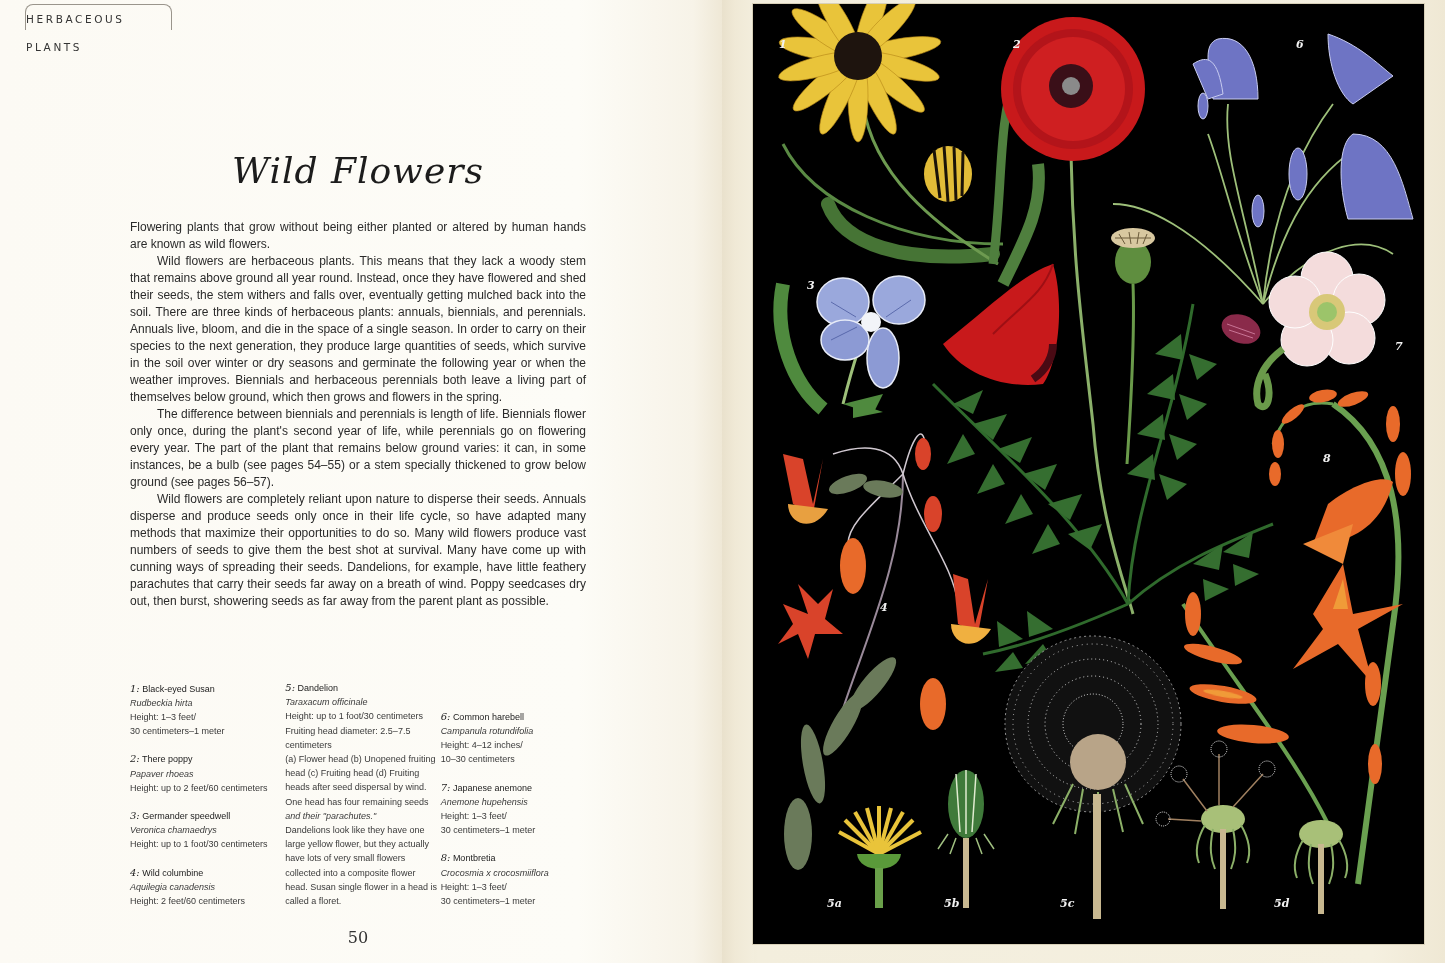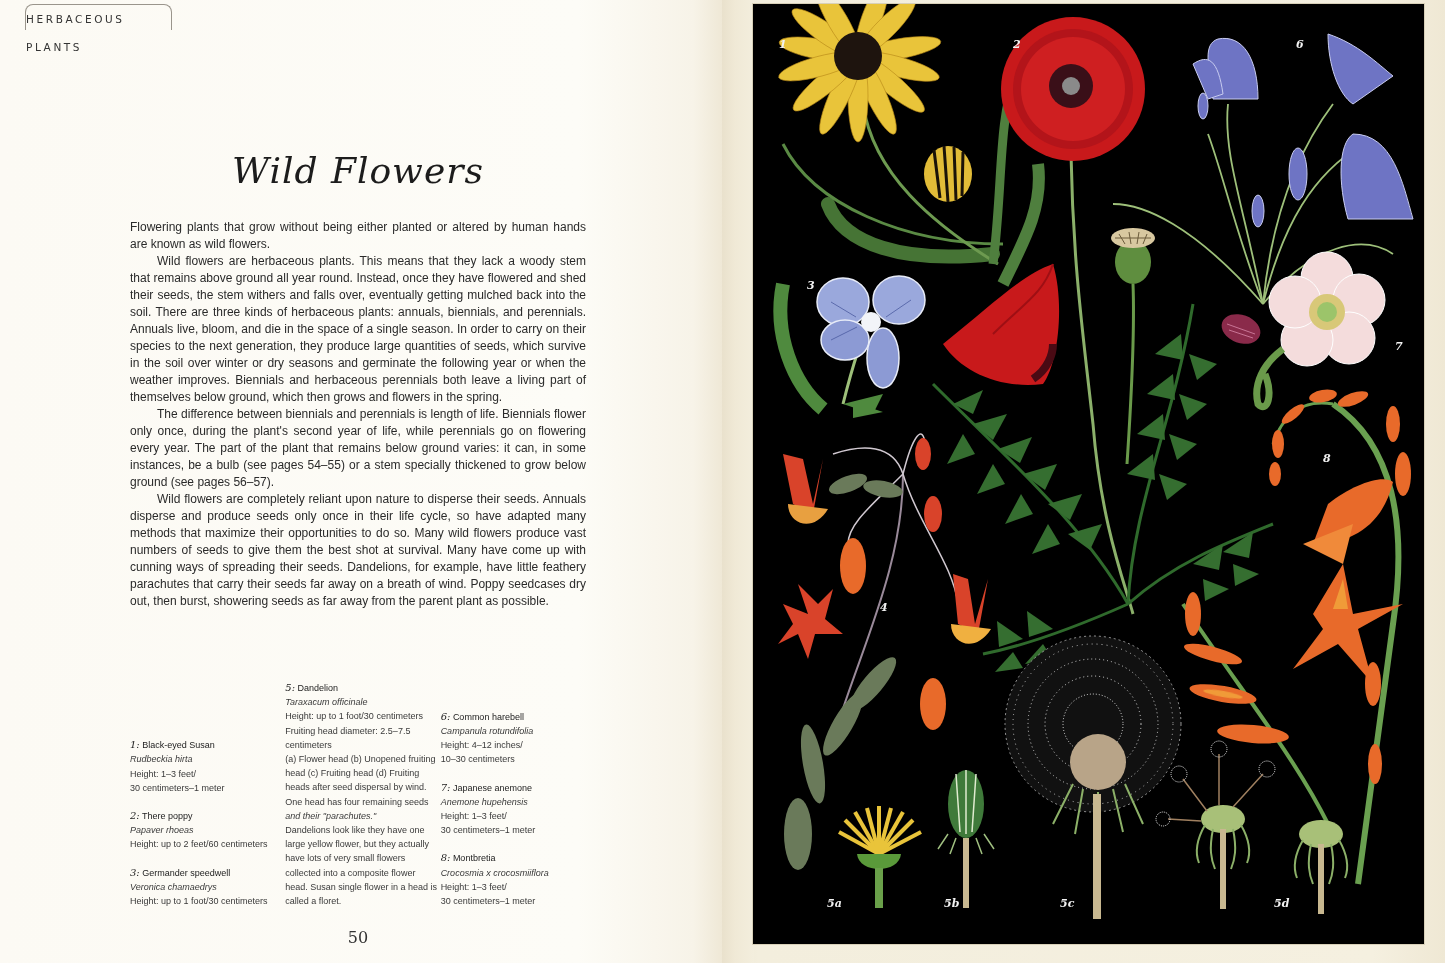--- a/index.html
+++ b/index.html
@@ -112,20 +112,25 @@
         </div>
         <div class="key-entry">
           <div class="line name"><span class="num">2:</span> <span>There poppy</span></div>
           <div class="line latin">Papaver rhoeas</div>
           <div class="line">Height: up to 2 feet/60 centimeters</div>
         </div>
         <div class="key-entry">
           <div class="line name"><span class="num">3:</span> <span>Germander speedwell</span></div>
           <div class="line latin">Veronica chamaedrys</div>
           <div class="line">Height: up to 1 foot/30 centimeters</div>
+        </div>
+        <div class="key-entry">
+          <div class="line name"><span class="num">4:</span> <span>Wild columbine</span></div>
+          <div class="line latin">Aquilegia canadensis</div>
+          <div class="line">Height: 2 feet/60 centimeters</div>
         </div>
       </div>
 
       <div class="key-col">
         <div class="key-entry">
           <div class="line name"><span class="num">5:</span> <span>Dandelion</span></div>
           <div class="line latin">Taraxacum officinale</div>
           <div class="line">Height: up to 1 foot/30 centimeters</div>
           <div class="line">Fruiting head diameter: 2.5–7.5</div>
           <div class="line">centimeters</div>

